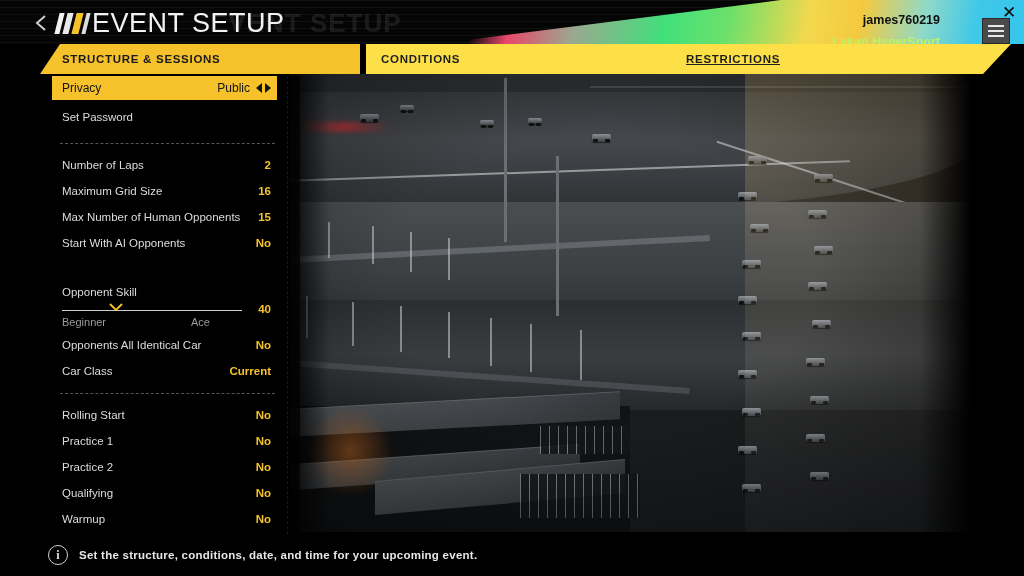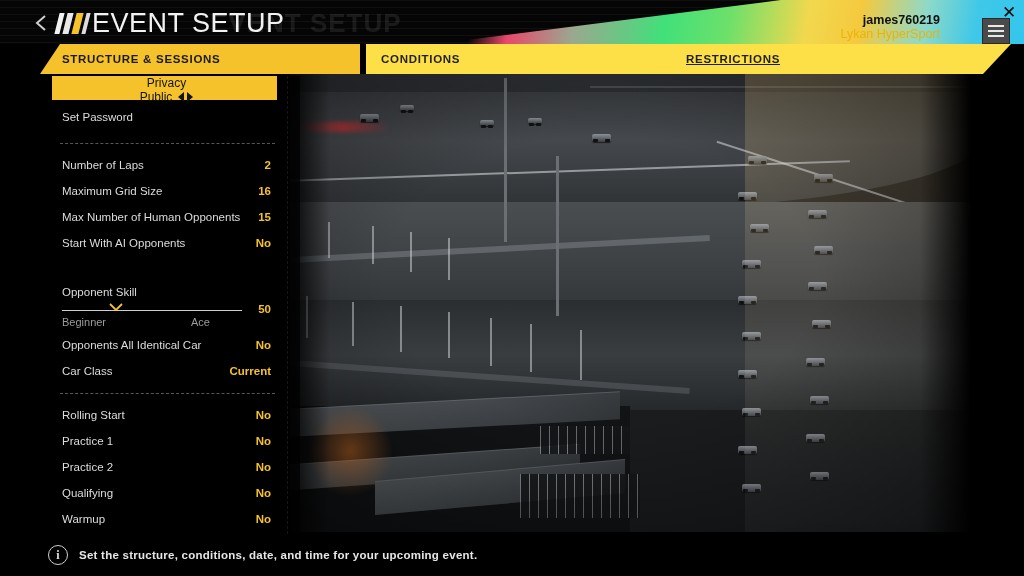--- a/index.html
+++ b/index.html
@@ -35,21 +35,21 @@
     font-size:27px; font-weight:300; color:#f2f2f2; letter-spacing:0.5px;
     font-family:"Liberation Sans", sans-serif; white-space:nowrap;
   }
   .hdr-ghost {
     position:absolute; left:210px; top:9px; height:29px; line-height:29px;
     font-size:26px; font-weight:700; color:rgba(255,255,255,0.085);
     letter-spacing:1px; white-space:nowrap;
   }
   .user-block { position:absolute; right:84px; top:13px; text-align:right; line-height:1.12; }
   .user-name { font-size:12.5px; font-weight:bold; color:#101010; }
-  .user-car  { font-size:12.5px; font-weight:400; color:#eab308; }
+  .user-car  { font-size:12.5px; font-weight:700; color:#bef264;margin-top:8px; }
   .menu-btn {
     position:absolute; right:14px; top:18px; width:28px; height:26px;
     background:#4a4a4a; border:1px solid #2a2a2a; cursor:pointer;
     display:flex; flex-direction:column; justify-content:center; align-items:center; gap:3px;
   }
   .menu-btn span { display:block; width:16px; height:2px; background:#e8e8e8; }
   .close-btn {
     position:absolute; right:4px; top:2px; width:22px; height:20px; cursor:pointer;
     display:flex; align-items:center; justify-content:center;
     font-size:17px; line-height:1; color:#0c0c0c; font-weight:400;
@@ -141,21 +141,21 @@
     z-index:0;
   }
   .panel-inner { position:relative; z-index:1; }
 
   .row {
     display:flex; align-items:center; justify-content:space-between;
     height:26px; padding:0 6px 0 10px; cursor:pointer;
   }
   .row .lbl { font-size:11.5px; color:#dcdcdc; font-weight:400; white-space:nowrap; }
   .row .val { font-size:11.5px; color:#f5c22b; font-weight:bold; white-space:nowrap; }
-  .row.active { background:#f5c22b; height:24px;flex-direction:column; }
+  .row.active { background:#f5c22b; height:24px; }
   .row.active .lbl { color:#141414; font-weight:400; font-size:12px; }
   .row.active .val { color:#141414; font-weight:400; font-size:12px; }
   .row.noval .lbl { color:#dcdcdc; }
   .arrows { display:inline-flex; gap:3px; margin-left:6px; align-items:center; }
   .arrows .tri { width:0; height:0; border-top:5px solid transparent; border-bottom:5px solid transparent; }
   .arrows .tri.l { border-right:6px solid #141414; }
   .arrows .tri.r { border-left:6px solid #141414; }
 
   .row-tall { height:34px; }
   .sep { height:1px; margin:9px 2px 8px 8px; border-top:1px dashed rgba(190,190,190,0.45); }
@@ -344,21 +344,21 @@
         <span class="lbl">Start With AI Opponents</span>
         <span class="val">No</span>
       </div>
 
       <div class="gap-sm"></div>
 
       <div class="slider-block">
         <div class="slider-head">
           <span class="lbl">Opponent Skill</span>
         </div>
-        <span class="slider-val">50</span>
+        <span class="slider-val">40</span>
         <div class="slider-track">
           <div class="slider-knob" style="left: 30%;">
             <svg width="14" height="9" viewBox="0 0 14 9">
               <polyline points="1,1 7,7 13,1" fill="none" stroke="#f5c22b" stroke-width="1.8"></polyline>
             </svg>
           </div>
         </div>
         <div class="slider-ends">
           <span>Beginner</span>
           <span>Ace</span>

